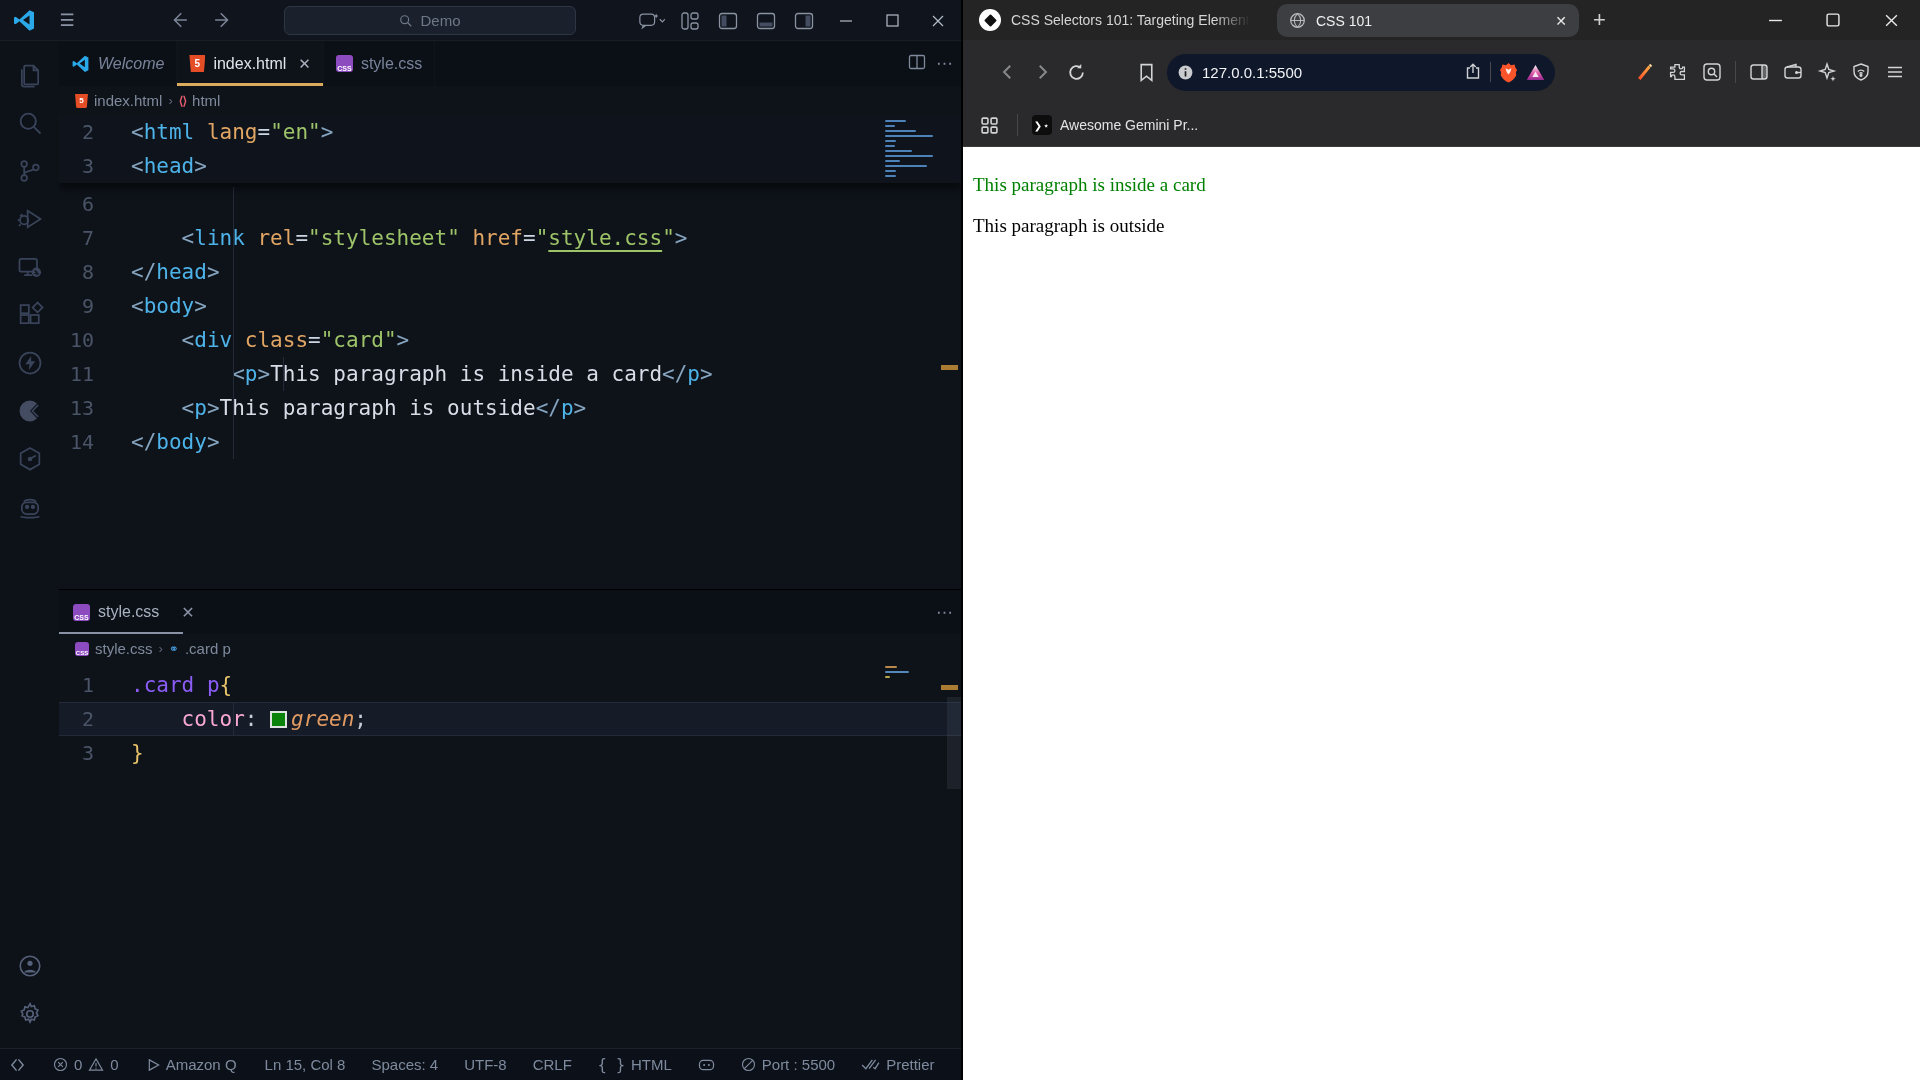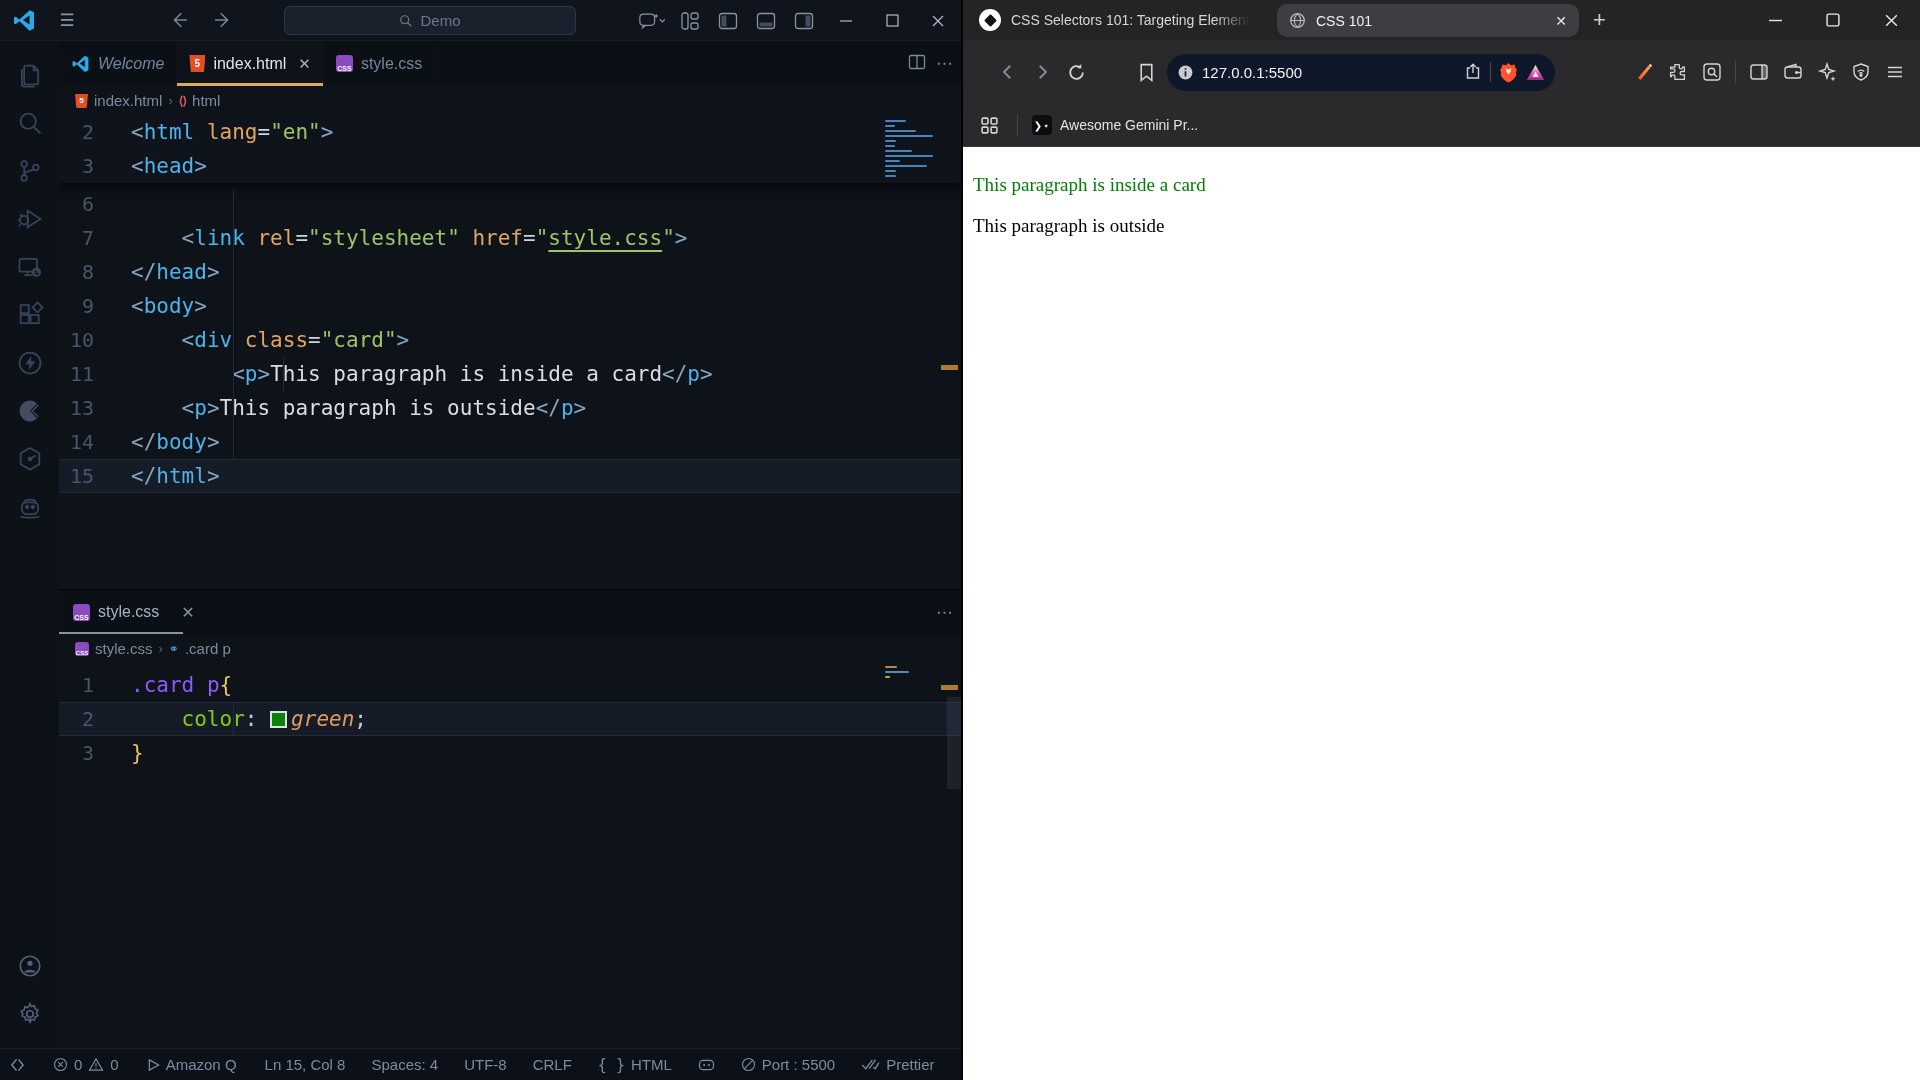--- a/index.html
+++ b/index.html
@@ -51,21 +51,21 @@
   .editor-css { flex:1; position:relative; background:#0e1219; overflow:hidden; padding-top:5px; }
 
   .crow { height:34px; line-height:34px; display:flex; font-family:"DejaVu Sans Mono", monospace; font-size:21px; }
   .crow.hl { background:#151b27; box-shadow:inset 0 1px 0 #232b3a, inset 0 -1px 0 #232b3a; }
   .lnum { width:72px; text-align:right; padding-right:37px; color:#4b5568; flex:none; font-size:20px; }
   .lcode { white-space:pre; }
   .c-ws { white-space:pre; }
   .c-pu { color:#86a5c0; } .c-tg { color:#4db3e8; } .c-at { color:#e2a664; }
   .c-eq { color:#ccd6e2; } .c-st { color:#9dc468; } .c-tx { color:#d8dde8; }
   .c-lk { color:#9dc468; text-decoration:underline; text-decoration-color:#9dc468; text-underline-offset:5px; }
-  .c-sel { color:#8b5cf6; } .c-yl { color:#e9c46a; } .c-pr { color:#84cc16; }
+  .c-sel { color:#8b5cf6; } .c-yl { color:#e9c46a; } .c-pr { color:#f9a8d4; }
   .c-pu2 { color:#c3cdd9; } .c-it { color:#e09a62; font-style:italic; }
   .c-sw { display:inline-block; width:17px; height:17px; background:#0b830b; border:2px solid #dfe3df; vertical-align:-2px; margin-right:4px; }
 
   .indent-guide { position:absolute; width:1px; background:#232a39; z-index:1; }
   .minimap { position:absolute; right:26px; width:50px; z-index:4; }
   .minimap .mbar { height:2px; margin-bottom:3px; border-radius:1px; }
   .ruler-mark { position:absolute; right:3px; width:17px; height:5px; background:#a97b33; z-index:5; }
   .scroll-slider { position:absolute; right:0; width:14px; background:rgba(110,125,150,.14); z-index:4; }
 
   .panel-split { height:1px; background:#000; flex:none; }
@@ -353,24 +353,20 @@
               <span class="lnum">11</span>
               <span class="lcode"><span class="c-ws">        </span><span class="c-pu">&lt;</span><span class="c-tg">p</span><span class="c-pu">&gt;</span><span class="c-tx">This paragraph is inside a card</span><span class="c-pu">&lt;/</span><span class="c-tg">p</span><span class="c-pu">&gt;</span></span>
             </div>
             <div class="crow">
               <span class="lnum">13</span>
               <span class="lcode"><span class="c-ws">    </span><span class="c-pu">&lt;</span><span class="c-tg">p</span><span class="c-pu">&gt;</span><span class="c-tx">This paragraph is outside</span><span class="c-pu">&lt;/</span><span class="c-tg">p</span><span class="c-pu">&gt;</span></span>
             </div>
             <div class="crow">
               <span class="lnum">14</span>
               <span class="lcode"><span class="c-pu">&lt;/</span><span class="c-tg">body</span><span class="c-pu">&gt;</span></span>
-            </div>
-            <div class="crow hl">
-              <span class="lnum">15</span>
-              <span class="lcode"><span class="c-pu">&lt;/</span><span class="c-tg">html</span><span class="c-pu">&gt;</span></span>
             </div>
           </div>
         <div class="minimap" id="html-minimap" style="top:5px">
             <div class="mbar" style="width: 20.8px; background: rgb(77, 130, 184);"></div>
             <div class="mbar" style="width: 10.3px; background: rgb(77, 130, 184);"></div>
             <div class="mbar" style="width: 31.3px; background: rgb(77, 130, 184);"></div>
             <div class="mbar" style="width: 48px; background: rgb(77, 130, 184);"></div>
             <div class="mbar" style="width: 11.35px; background: rgb(77, 130, 184);"></div>
             <div class="mbar" style="width: 10.3px; background: rgb(77, 130, 184);"></div>
             <div class="mbar" style="width: 27.1px; background: rgb(77, 130, 184);"></div>

